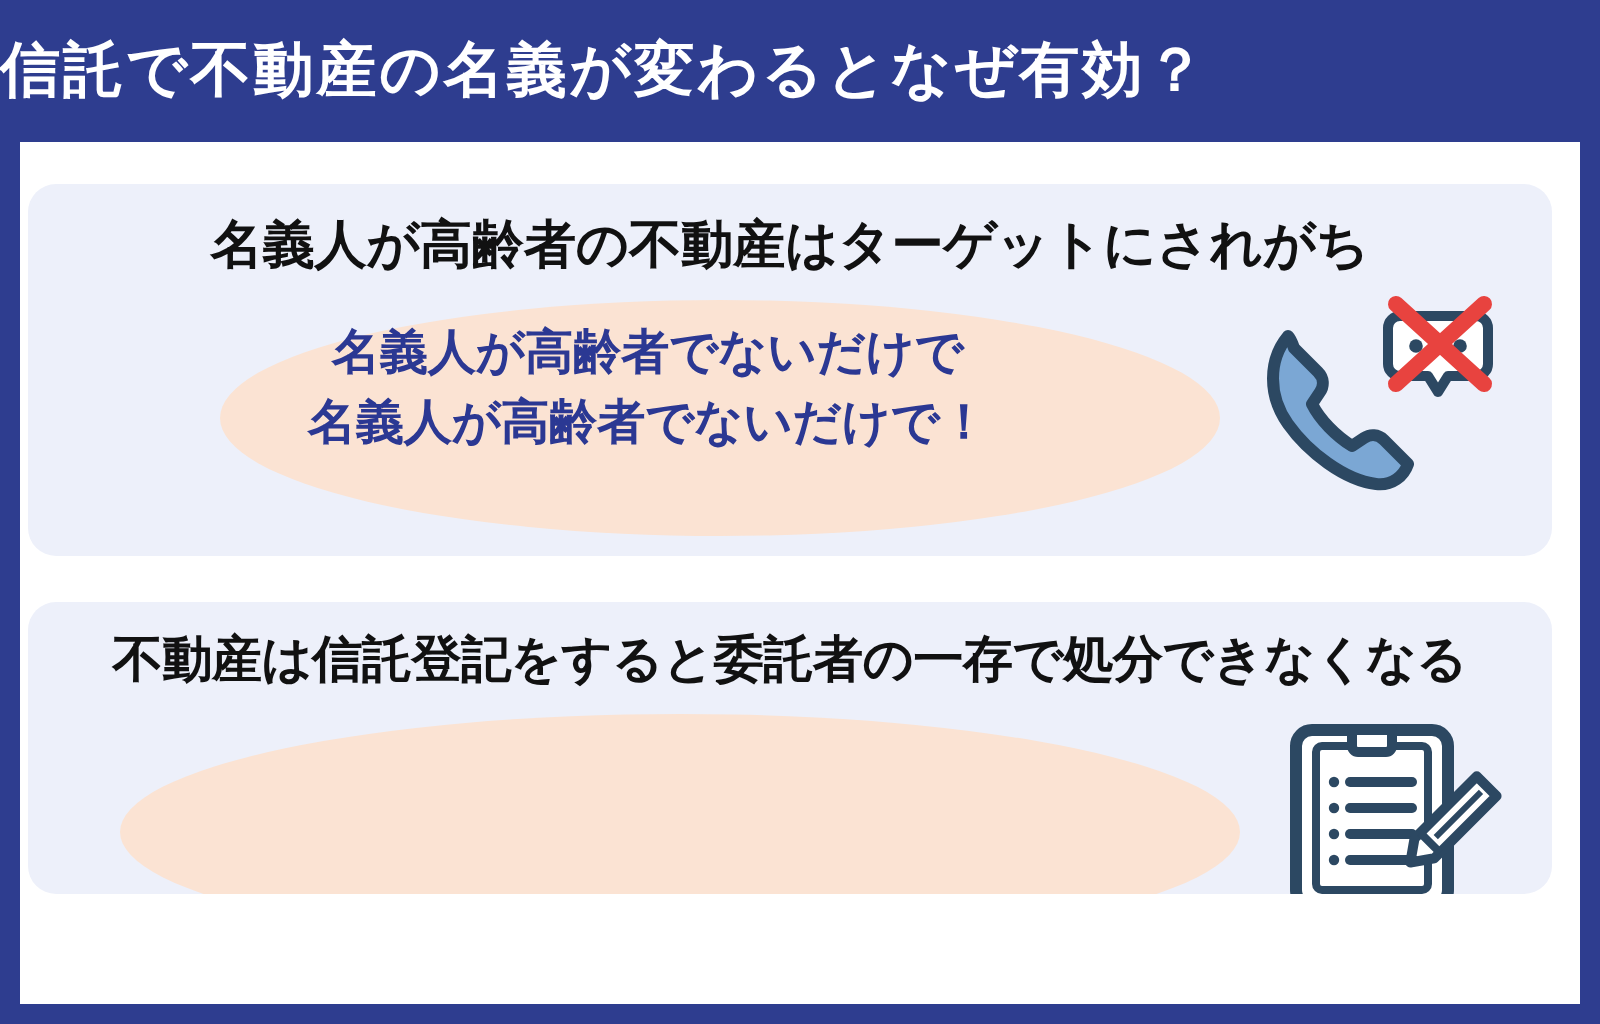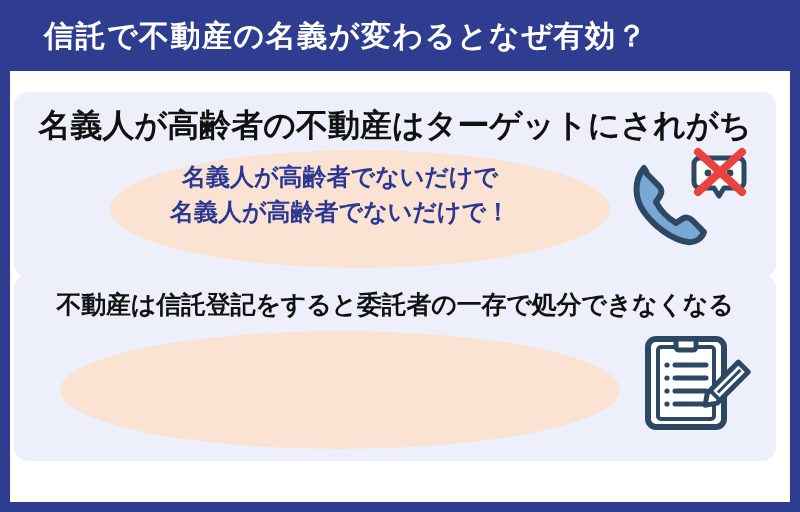--- a/index.html
+++ b/index.html
@@ -21,21 +21,21 @@
   
   .header-bar {
     position: absolute;
     left: 0;
     top: 0;
     width: 648px;
     height: 71px;
     background: #2E3D8F;
     display: flex;
     align-items: center;
-    justify-content: flex-end;
+    justify-content: flex-start;
   }
   .header-title {
     color: #ffffff;
     font-size: 30px;
     font-weight: bold;
     letter-spacing: 1.5px;
     white-space: nowrap;
     line-height: 1;
   }
   
@@ -53,34 +53,34 @@
   .card {
     position: absolute;
     left: 4px;
     width: 762px;
     background: #EDF0FA;
     border-radius: 14px;
     box-sizing: border-box;
     overflow: hidden;
   }
   #card-1 { top: 21px; height: 186px; }
-  #card-2 { top: 204px; height: 186px; }
+  #card-2 { top: 230px; height: 146px; }
 
   .card-heading {
     position: absolute;
     top: 16px;
     left: 0;
     width: 100%;
     text-align: center;
     color: #111111;
     font-weight: bold;
     line-height: 1.1;
     white-space: nowrap;
   }
-  #card-1 .card-heading { font-size: 32px; }
+  #card-1 .card-heading { font-size: 26px; }
   #card-2 .card-heading { font-size: 25px; letter-spacing: -0.2px; }
 
   .ellipse {
     position: absolute;
     background: #FBE3D3;
     border-radius: 50%;
   }
   #ellipse-1 {
     left: 96px;
     top: 58px;
@@ -98,21 +98,20 @@
     position: absolute;
     top: 68px;
     left: 0;
     width: 620px;
     text-align: center;
     color: #2B3893;
     font-weight: bold;
     font-size: 24px;
     line-height: 1.45;
     white-space: nowrap;
-    margin-left: 16px;
   }
   #card-2 .card-body { top: 66px; width: 612px; }
 
   .card-body .line { display: block; }
 
   .card-icon {
     position: absolute;
     top: 52px;
   }
   #icon-phone { left: 612px; width: 130px; height: 112px; }

